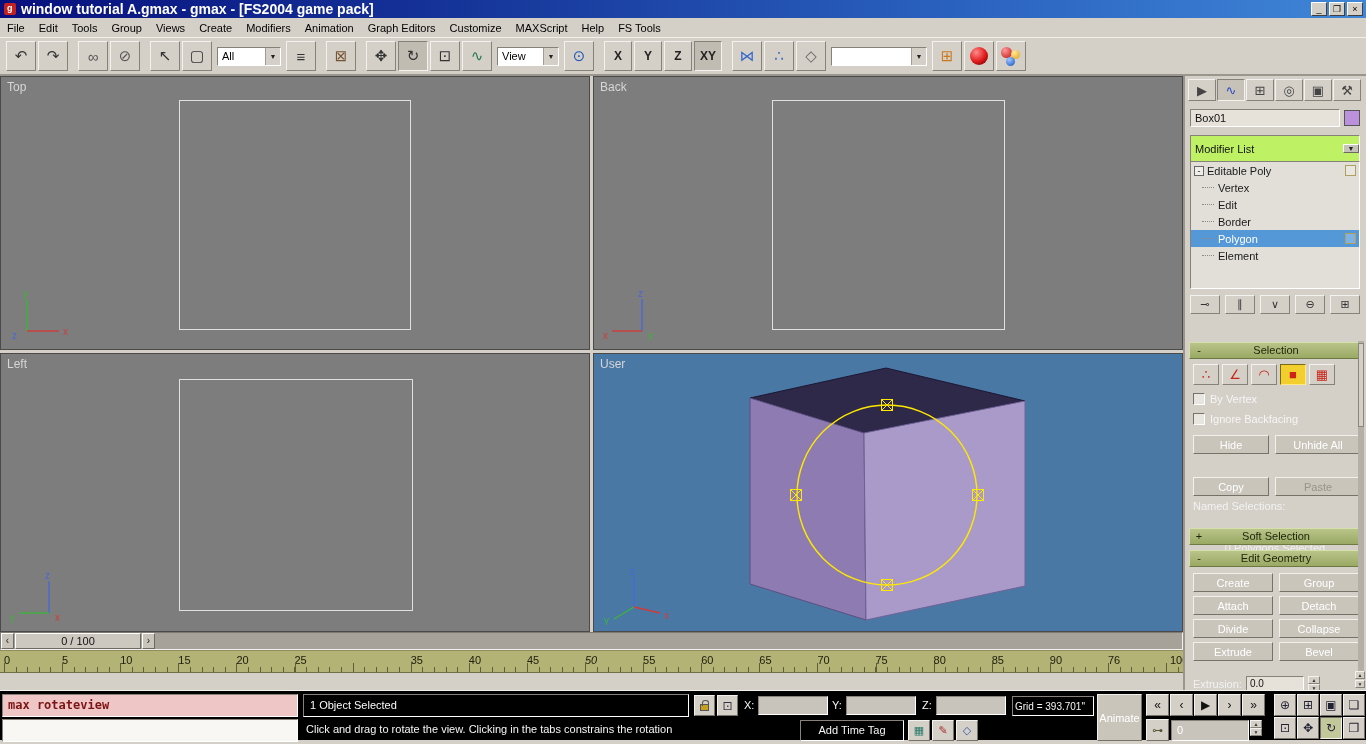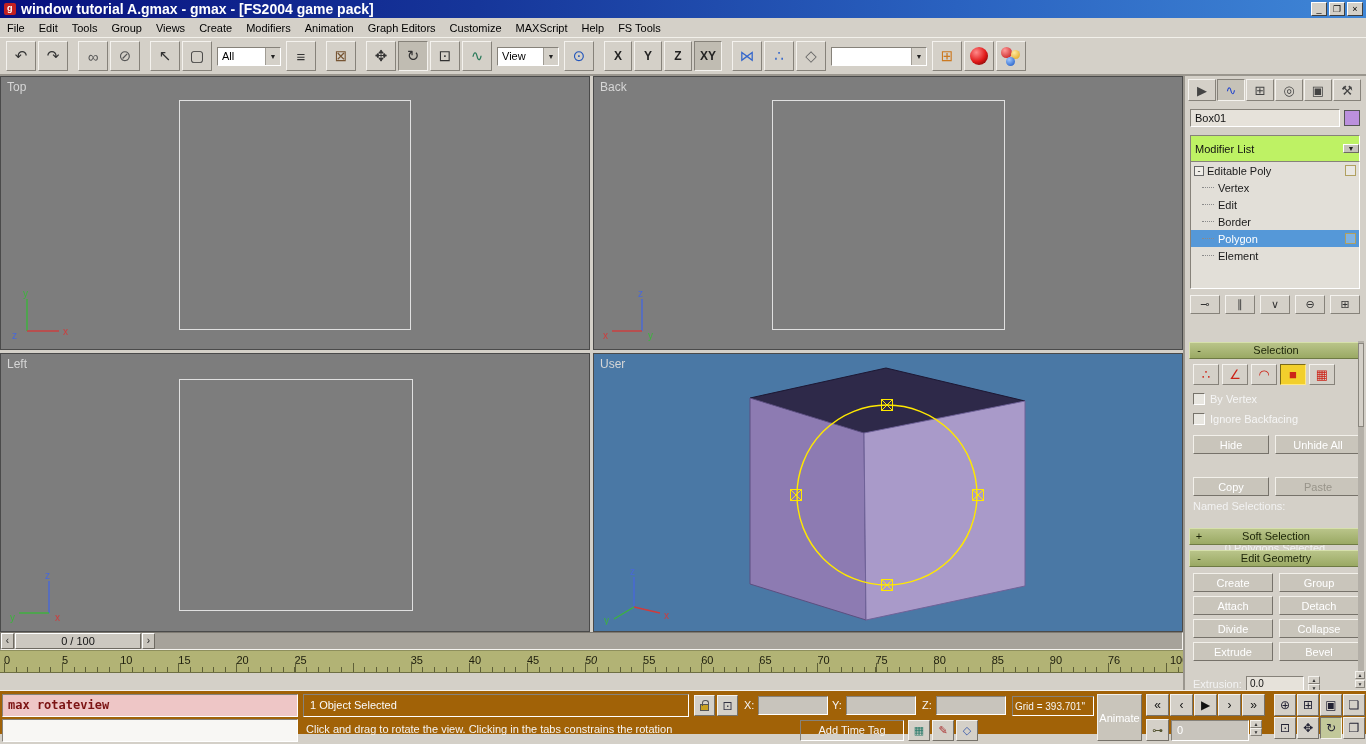--- a/index.html
+++ b/index.html
@@ -97,21 +97,21 @@
 .geogrid{position:absolute;left:8px;top:497px;width:166px;display:grid;grid-template-columns:1fr 1fr;gap:4px 6px;}
 .extr{position:absolute;left:8px;top:600px;display:flex;align-items:center;gap:4px;color:#f2f2f2;}
 .extfield{width:58px;height:16px;background:#e6e2da;border:1px solid;border-color:#86827a #fff #fff #86827a;color:#111;padding:1px 3px;font-size:10px;}
 .spinner{display:inline-flex;flex-direction:column;width:12px;}
 .spin{height:8px;font-size:5px;line-height:6px;background:#d4d0c8;border:1px solid;border-color:#f4f2ee #86827a #86827a #f4f2ee;color:#333;text-align:center;padding:0;}
 .scrolltrack{position:absolute;right:2px;top:265px;width:6px;height:330px;background:#b4b0a8;}
 .scrollthumb{position:absolute;left:0;top:2px;width:6px;height:84px;background:#d4d0c8;border:1px solid #8a867e;}
 .scrollbtns{position:absolute;right:1px;bottom:2px;display:flex;flex-direction:column;gap:1px;}
 .scrollbtns .spin{width:10px;}
 
-.statusbar{position:absolute;left:0;top:690px;width:1366px;height:44px;background:#a16207;border-top:1px solid #f4f2ee;}
+.statusbar{position:absolute;left:0;top:690px;width:1366px;height:50px;background:#000000;border-top:1px solid #f4f2ee;}
 .sunk{border:1px solid;border-color:#86827a #fff #fff #86827a;}
 .sb-pink{position:absolute;left:2px;top:3px;width:296px;height:23px;background:#eec6c6;color:#7c1414;font-family:"DejaVu Sans Mono",monospace;font-size:12px;font-weight:bold;padding:3px 5px;}
 .sb-white{position:absolute;left:2px;top:28px;width:296px;height:23px;background:#f8f7f4;}
 .sb-objsel{position:absolute;left:303px;top:3px;width:386px;height:23px;color:#fafafa;padding:4px 6px;}
 .sb-prompt{position:absolute;left:306px;top:32px;color:#f5f5f5;white-space:nowrap;}
 .sb-addtag{position:absolute;left:800px;top:29px;width:104px;height:21px;color:#f5f5f5;text-align:center;line-height:19px;}
 .sq{position:absolute;width:21px;height:21px;background:#d4d0c8;border:1px solid;border-color:#f4f2ee #76726a #76726a #f4f2ee;padding:0;display:flex;align-items:center;justify-content:center;}
 .sb-lock{left:694px;top:4px;}
 .sb-abs{left:717px;top:4px;font-size:12px;color:#334;}
 .lockicon{position:relative;width:9px;height:7px;background:#c8a020;border:1px solid #555;margin-top:4px;}

